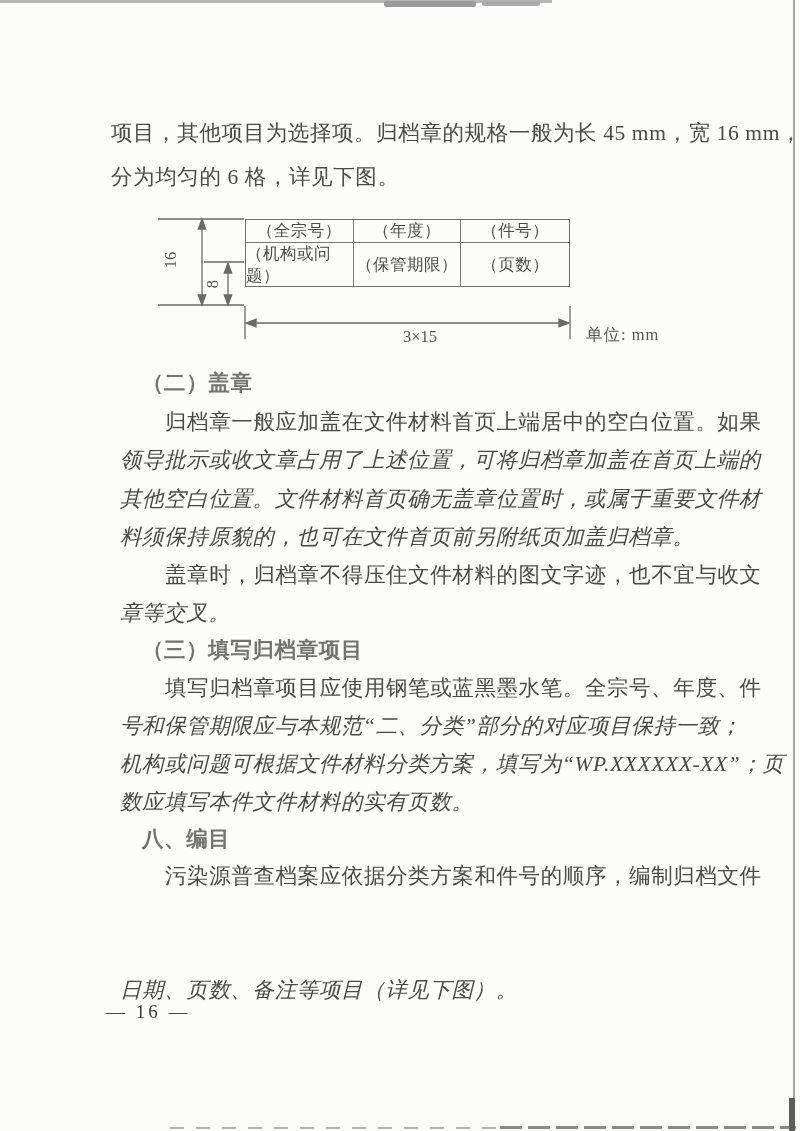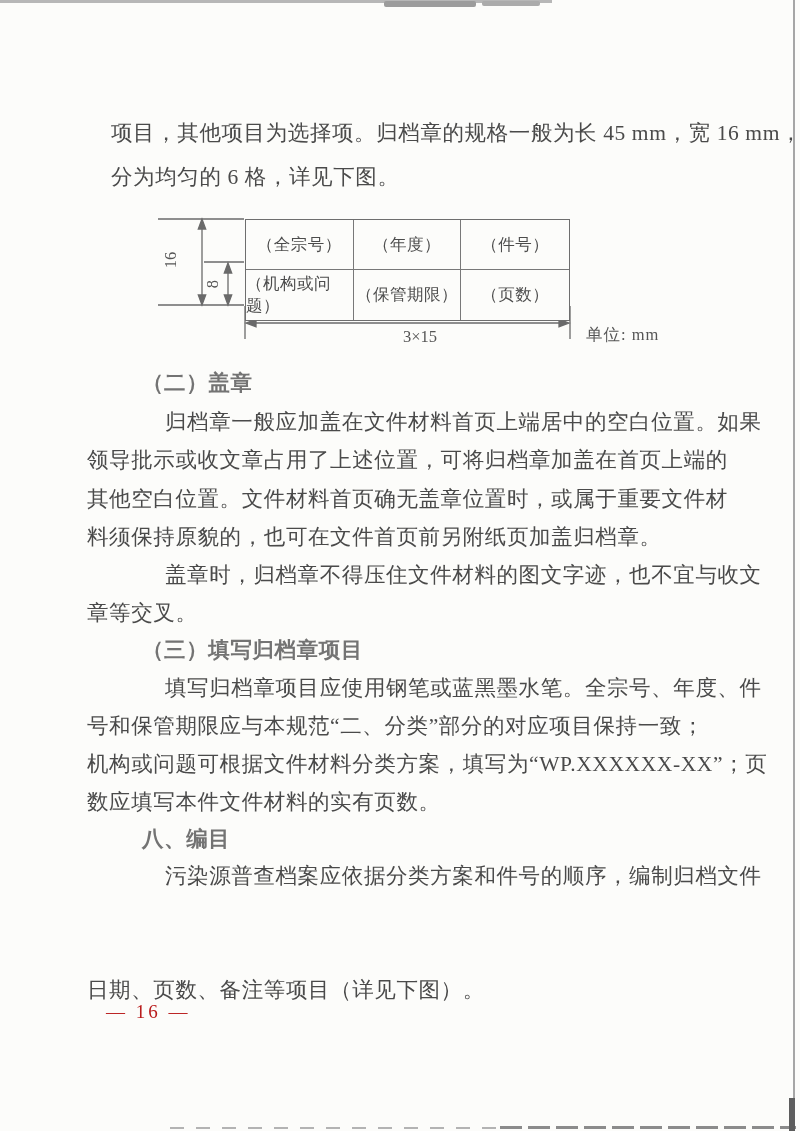--- a/index.html
+++ b/index.html
@@ -13,29 +13,29 @@
   }
   
   .tl{
     position:absolute;
     font-size:21.5px;
     line-height:26px;
     white-space:pre;
     letter-spacing:0.6px;
     color:#4a4a4a;
   }
-  .tl.c{left:87px;}      
+  .tl.c{left:120px;font-style:italic;}      
   .tl.f{left:165px;}      
   .tl.h{left:142px;font-weight:bold;color:#737373;}  
   .tl.p1{left:111px;}     
 
   
   .diagram{position:absolute;left:140px;top:212px;width:560px;height:140px;}
   .stamp-table{
-    position:absolute;left:105px;top:7px;width:325px;height:102px;
+    position:absolute;left:105px;top:7px;width:325px;height:68px;
     display:grid;grid-template-columns:1fr 1fr 1fr;grid-template-rows:1fr 1fr;
     border:1.5px solid #6e6e6e;box-sizing:border-box;background:#fcfcfa;
   }
   .stamp-table .cell{
     display:flex;align-items:center;justify-content:center;
     font-size:16.5px;color:#4c4c4c;letter-spacing:0.5px;
     border-right:1.2px solid #787878;border-bottom:1.2px solid #787878;
   }
   .stamp-table .cell:nth-child(3n){border-right:none;}
   .stamp-table .cell:nth-child(n+4){border-bottom:none;}
@@ -44,21 +44,21 @@
     position:absolute;font-size:16.5px;color:#555;
     font-family:"Liberation Serif","DejaVu Serif",serif;
   }
   .dim-label.rot{transform:rotate(-90deg);transform-origin:center;}
   .dim-width-label{text-align:right;width:120px;}
   .unit-label{letter-spacing:1px;}
 
   
   .footer{
     position:absolute;left:106px;top:1001px;
-    font-size:19px;color:#b91c1c;letter-spacing:3px;white-space:pre;
+    font-size:19px;color:#404040;letter-spacing:3px;white-space:pre;
   }
 
   
   .scan-top-line{position:absolute;left:0;top:0;width:552px;height:3px;background:#b7b7b7;}
   .scan-top-smudge1{position:absolute;left:384px;top:1px;width:92px;height:6px;background:#9c9c9c;border-radius:2px;}
   .scan-top-smudge2{position:absolute;left:482px;top:1px;width:58px;height:5px;background:#ababab;border-radius:2px;}
   .scan-right-edge{position:absolute;left:793px;top:0;width:2px;height:1131px;background:#a6a6a6;}
   .scan-bottom-dash-light{
     position:absolute;left:170px;top:1127px;width:330px;height:2px;
     background:repeating-linear-gradient(90deg,#b3b3b3 0 14px,transparent 14px 26px);

